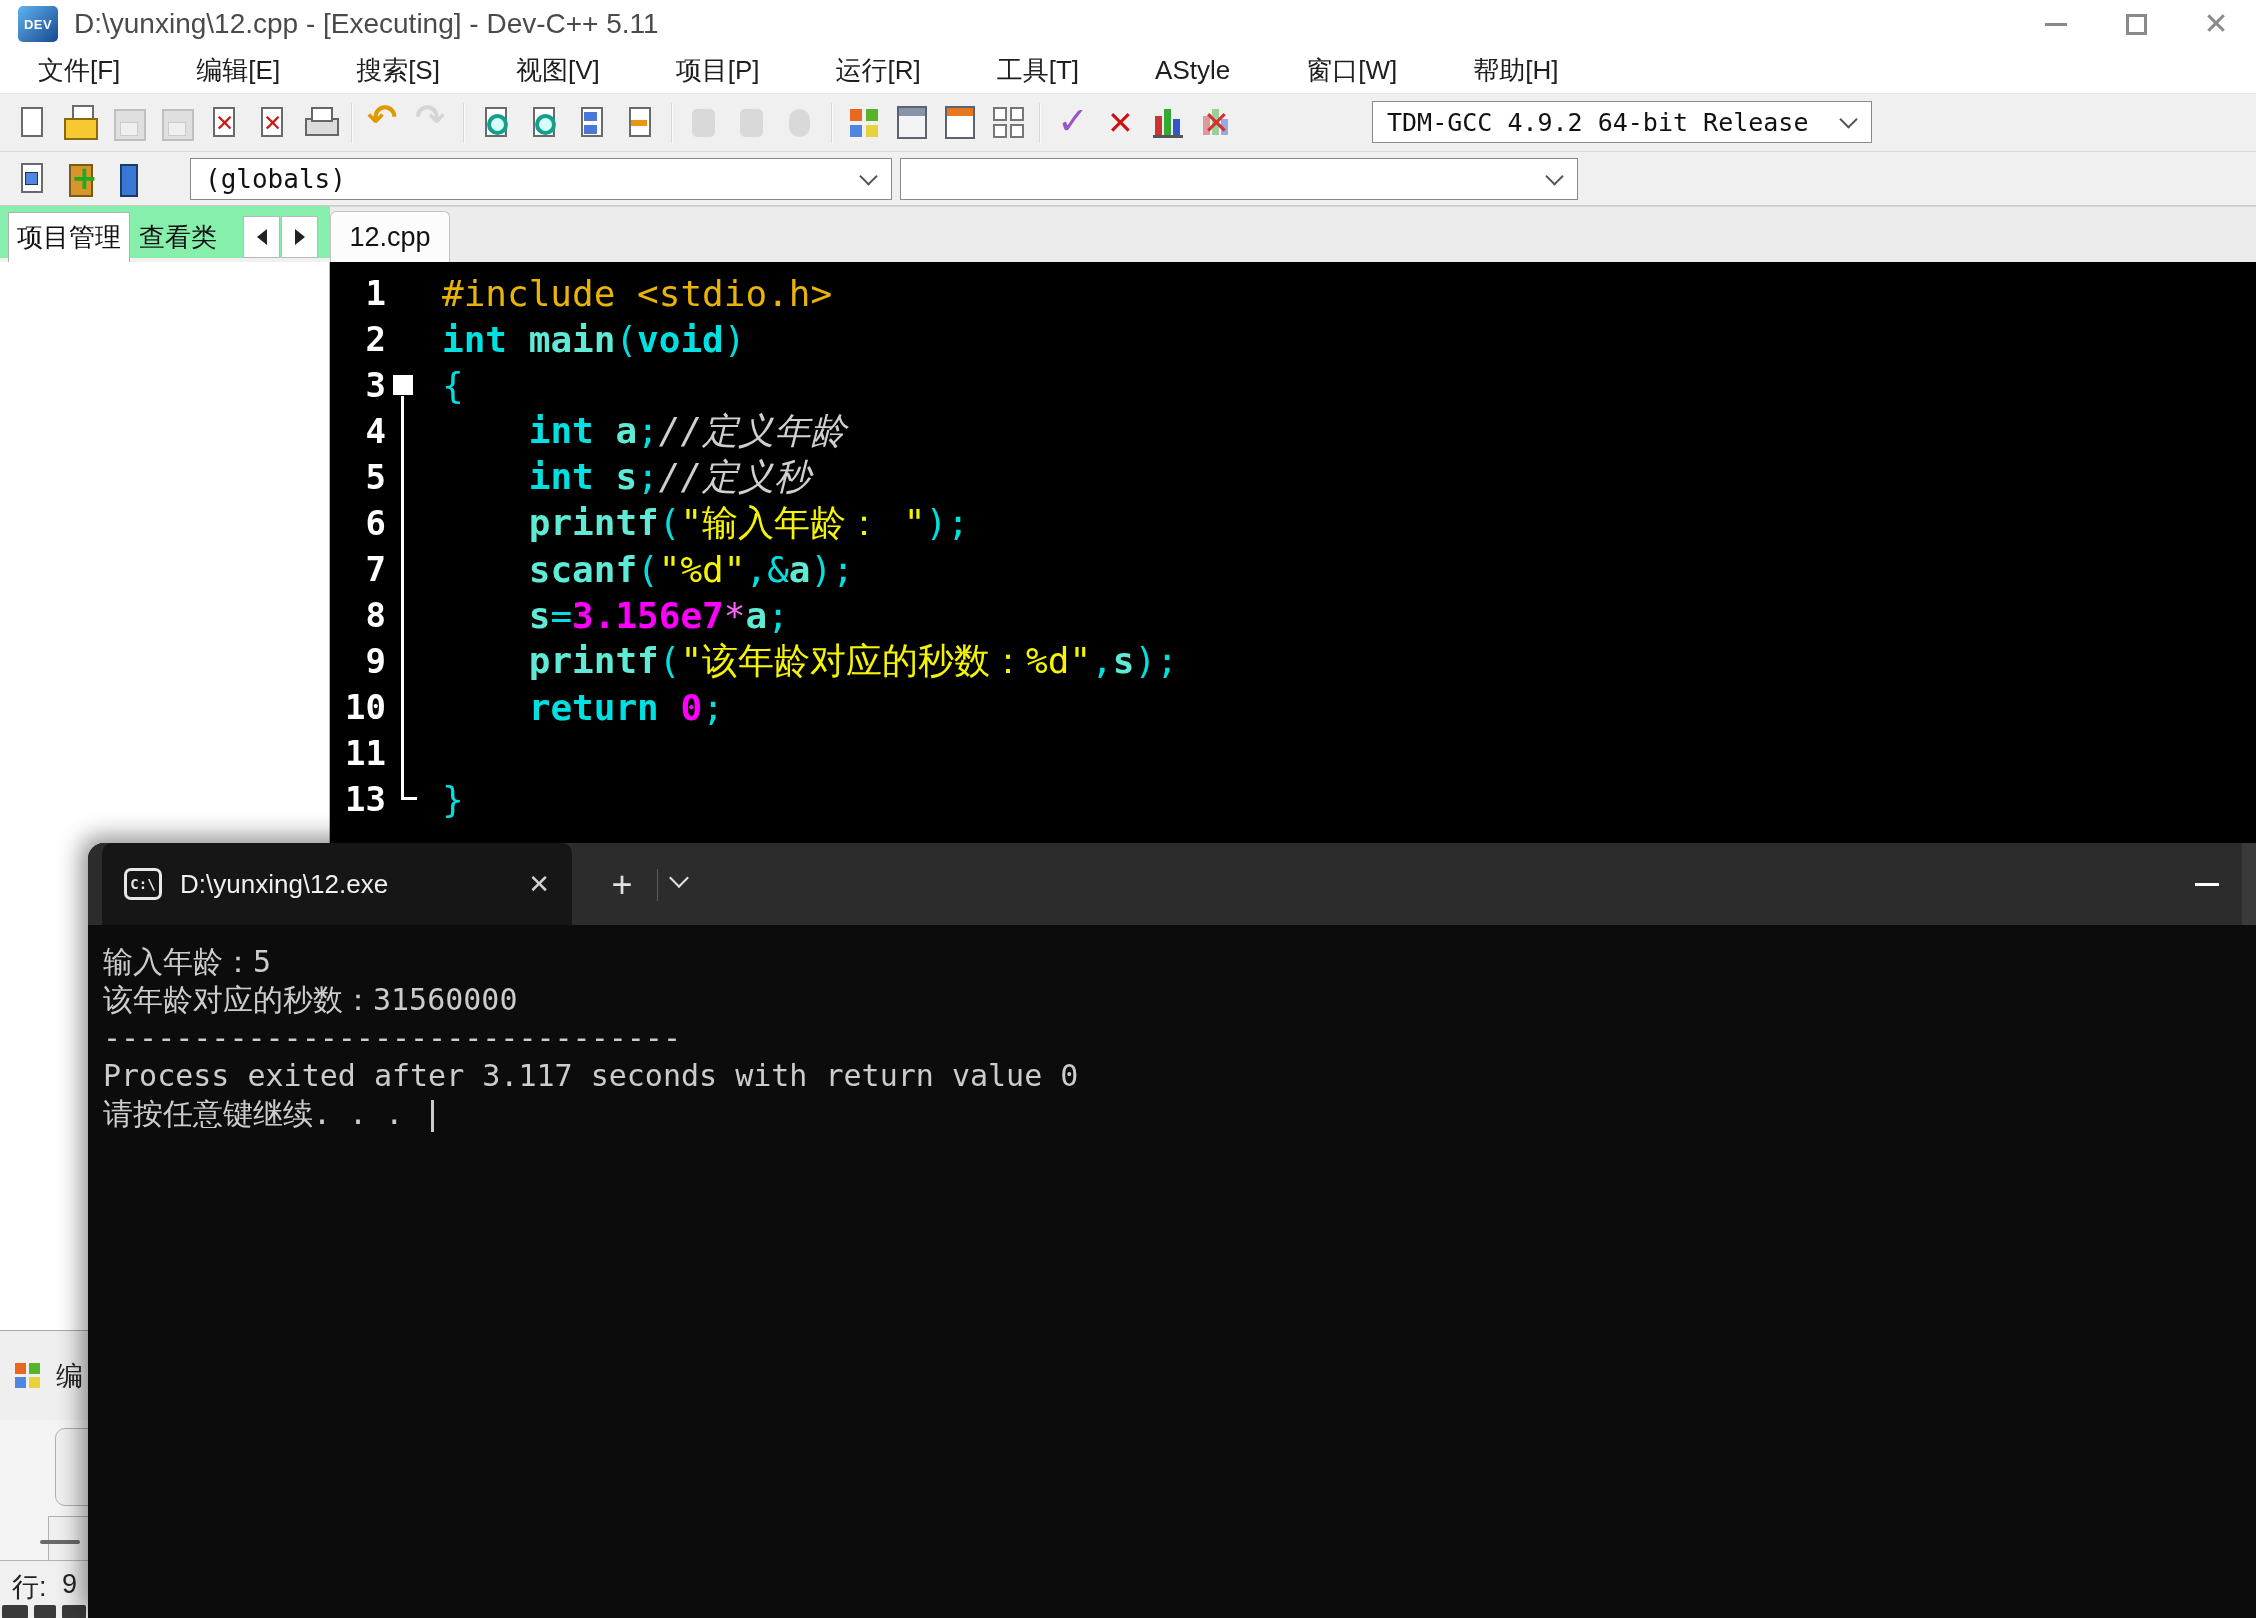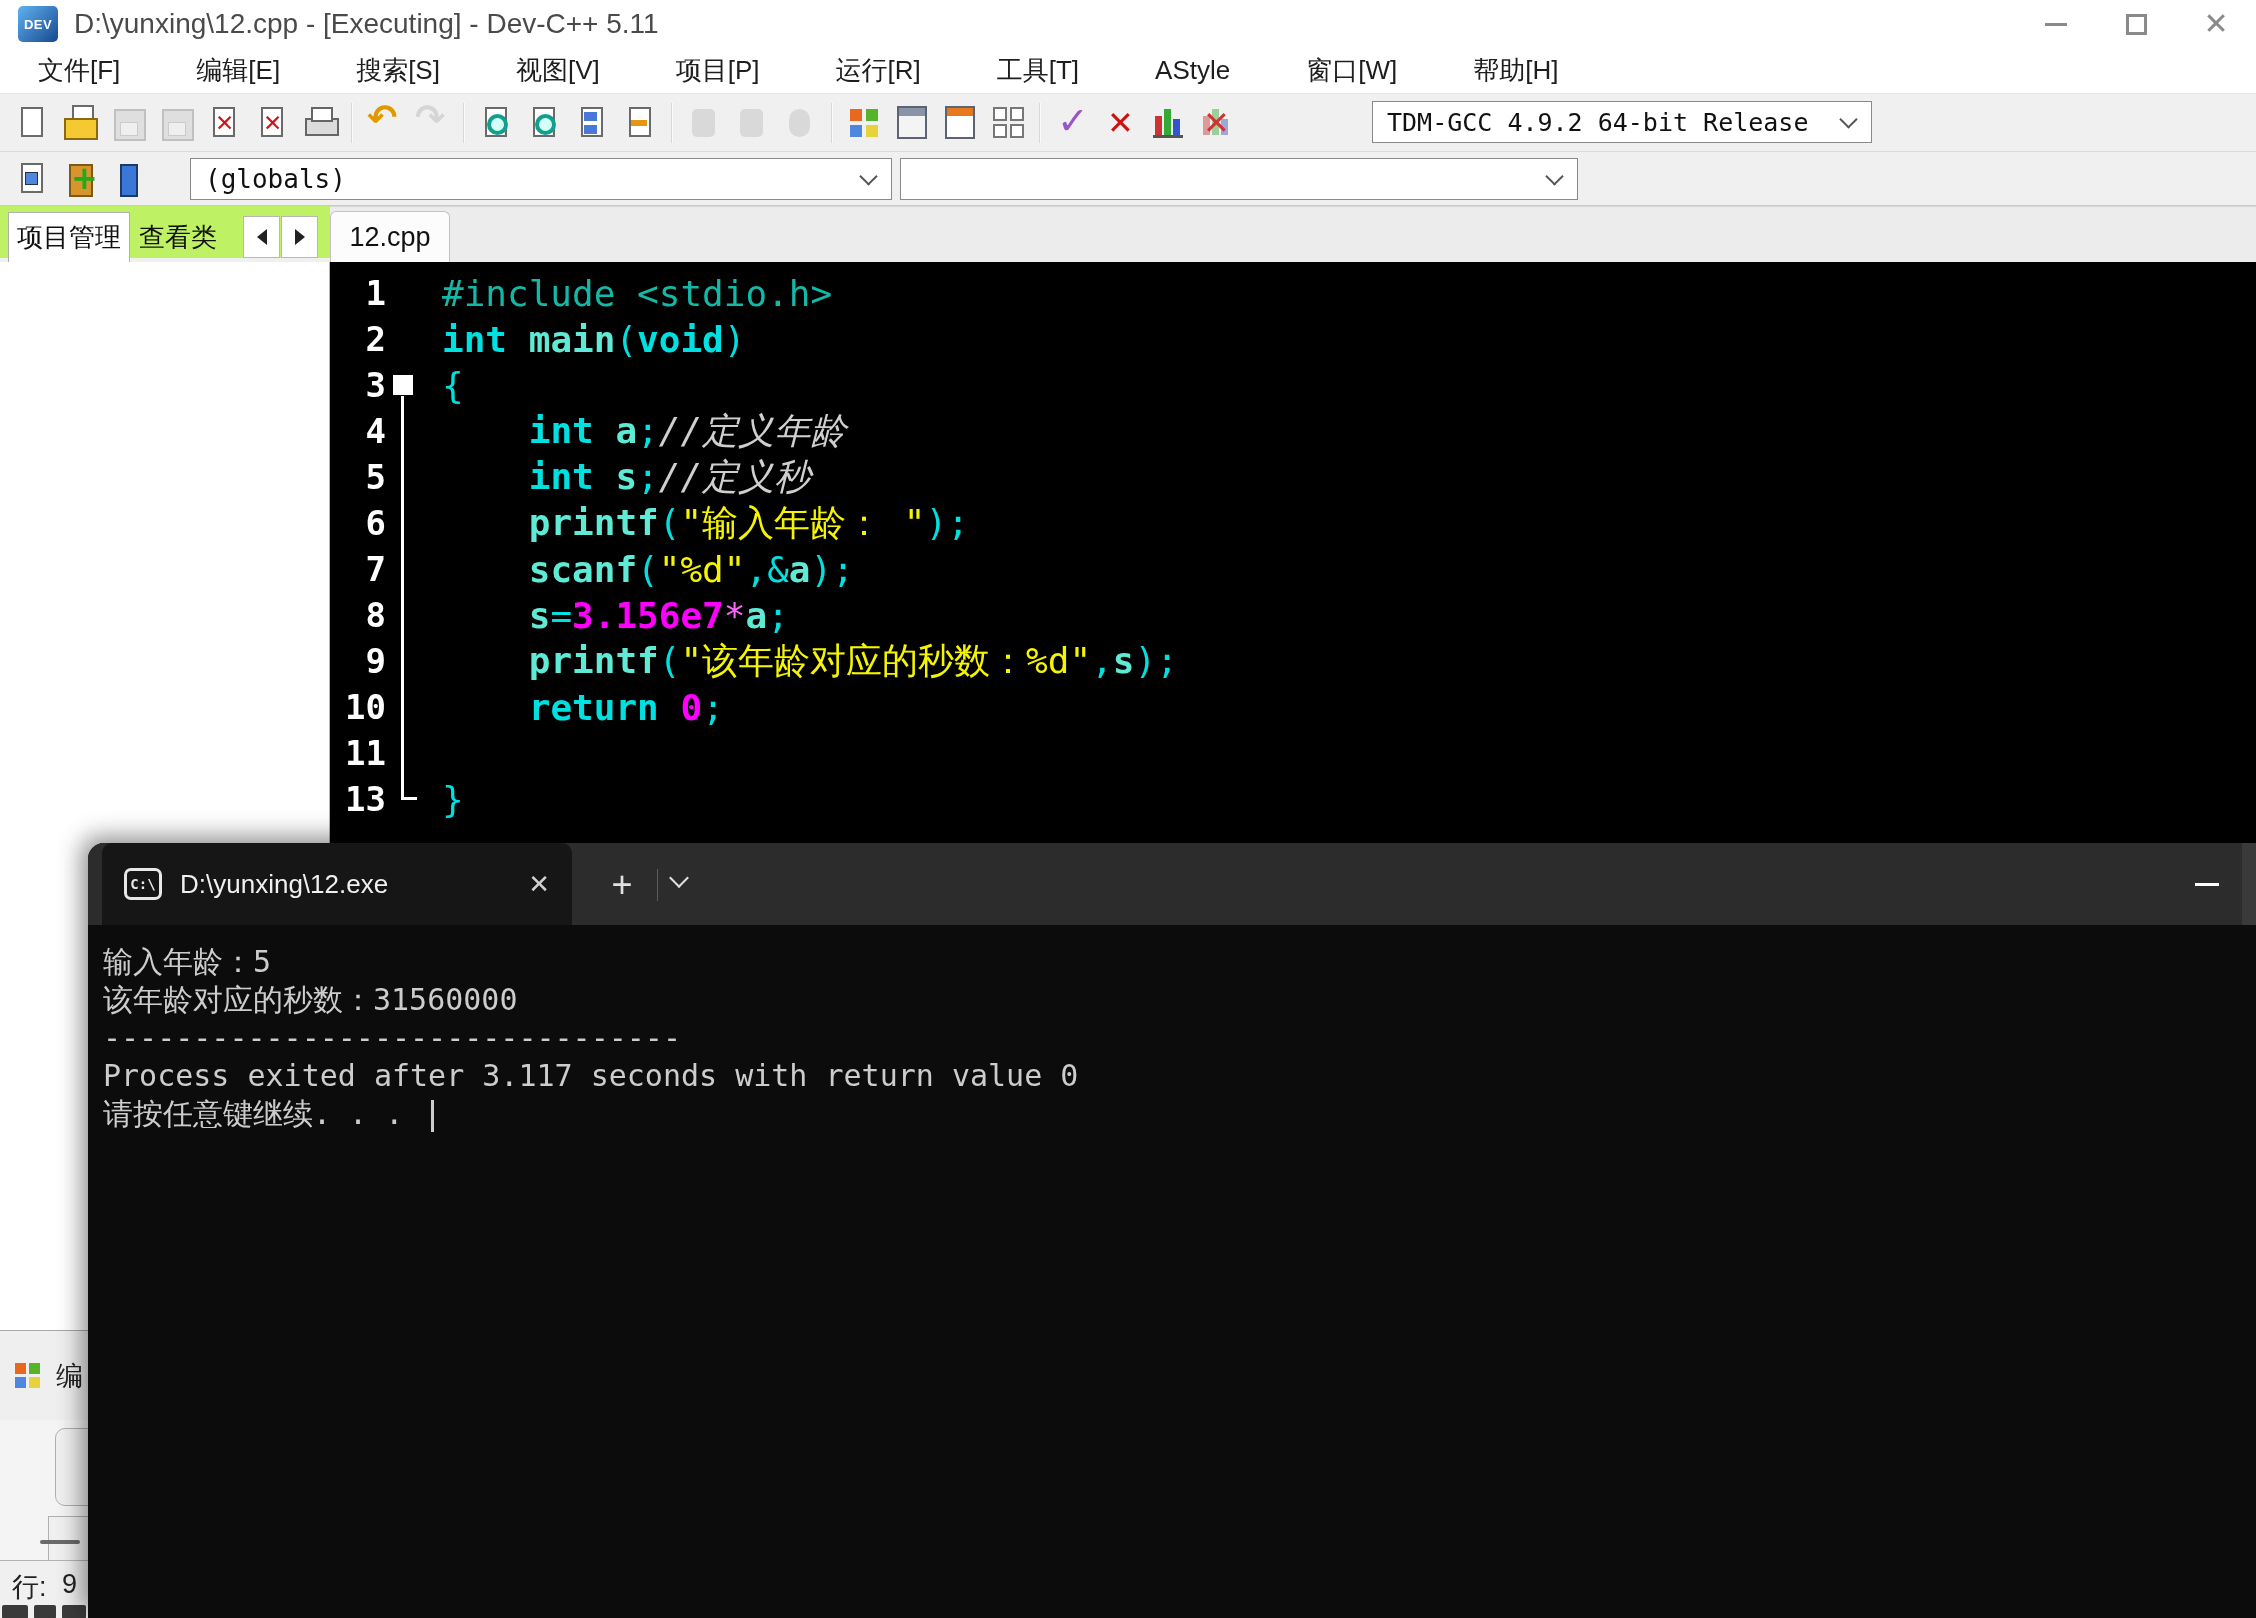--- a/index.html
+++ b/index.html
@@ -89,21 +89,21 @@
   .combo { background:#fff; border:1px solid #8a8a8a; display:flex; align-items:center;
     padding:0 48px 0 14px; position:relative; font-size:26px; color:#111; height:42px; }
   .combo::after { content:""; position:absolute; right:16px; top:50%; width:11px; height:11px;
     border-right:2px solid #555; border-bottom:2px solid #555; transform:translateY(-70%) rotate(45deg); }
   .combo.mono { font-family:"DejaVu Sans Mono",monospace; font-size:25px; }
   .compiler-combo { position:absolute; left:1372px; top:6px; width:500px; }
   .combo-classes { position:absolute; left:190px; top:6px; width:702px; font-family:"DejaVu Sans Mono",monospace; }
   .combo-members { position:absolute; left:900px; top:6px; width:678px; }
 
   
-  .tabrow { position:absolute; left:0; top:206px; width:100%; height:52px; background:#bef264; }
+  .tabrow { position:absolute; left:0; top:206px; width:100%; height:52px; background:#86efac; }
   .ltab { position:absolute; top:6px; height:50px; display:flex; align-items:center; justify-content:center;
     font-size:26px; color:#111; }
   .ltab.active { background:#fff; border:1px solid #b0b0b0; border-bottom:none; }
   .arrbtn { position:absolute; top:10px; width:37px; height:42px; background:#fff; border:1px solid #b8b8b8;
     display:flex; align-items:center; justify-content:center; }
   .tri-l { width:0; height:0; border-top:8px solid transparent; border-bottom:8px solid transparent; border-right:10px solid #222; }
   .tri-r { width:0; height:0; border-top:8px solid transparent; border-bottom:8px solid transparent; border-left:10px solid #222; }
   .edstrip { position:absolute; left:330px; top:0; right:0; height:56px; background:#ececec; border-top:1px solid #d6d6d6; }
   .edtab { position:absolute; left:0; top:4px; width:120px; height:52px; background:#fcfcfc;
     border:1px solid #c2c2c2; border-bottom:none; border-radius:6px 6px 0 0;
@@ -115,21 +115,21 @@
     font-family:"DejaVu Sans Mono",monospace; font-size:36px; padding-top:8px; }
   .code-line { display:flex; height:46px; align-items:center; }
   .ln { width:56px; text-align:right; color:#fff; font-weight:bold; font-size:34px; flex:none; }
   .foldcol { width:34px; height:46px; position:relative; flex:none; }
   .fold-box { position:absolute; left:7px; top:13px; width:20px; height:20px; background:#fff; }
   .fold-line { position:absolute; left:15px; top:0; width:3px; height:46px; background:#fff; }
   .fold-line.half-bottom { top:34px; height:12px; }
   .fold-line.half-top { height:24px; }
   .fold-tick { position:absolute; left:15px; top:21px; width:16px; height:3px; background:#fff; }
   .code-text { white-space:pre; padding-left:22px; }
-  .tok-pp  { color:#14b8a6;margin-top:35px; }
+  .tok-pp  { color:#eab308;margin-top:35px; }
   .tok-kw  { color:#00e0e0; font-weight:bold; }
   .tok-sym { color:#00e0e0; }
   .tok-id  { color:#5eead4;font-weight:bold; }
   .tok-str { color:#f5f500; }
   .tok-num { color:#ff00ff; font-weight:bold; }
   .tok-op  { color:#ff66ff; }
   .tok-com { color:#cfcfcf; font-style:italic; }
   .bpanel-tabs { position:absolute; left:0; top:1330px; width:330px; height:90px; background:#efefef; border-top:1px solid #a8a8a8;
     display:flex; align-items:center; }
   .bptab-icon { width:28px; height:28px; margin-left:14px; background:

